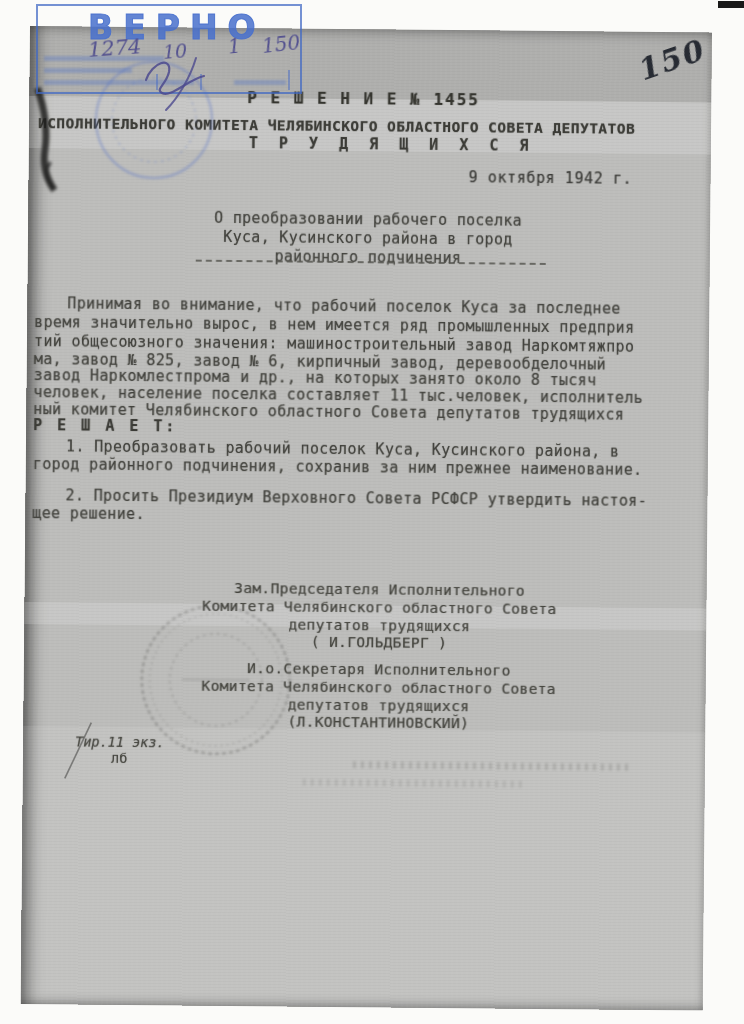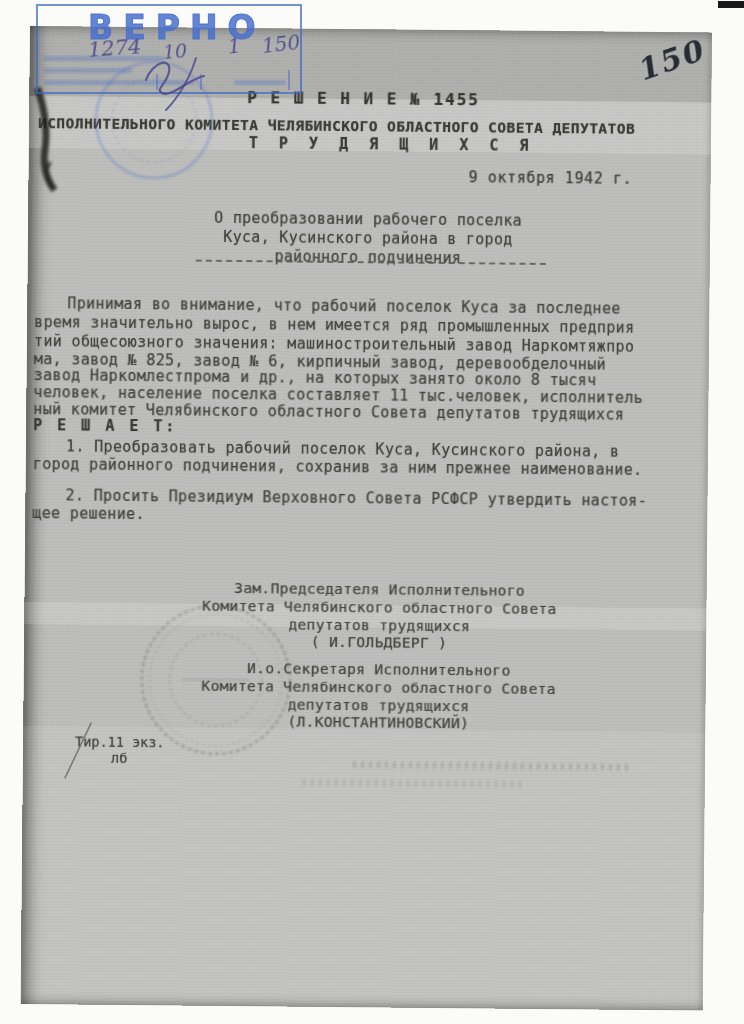--- a/index.html
+++ b/index.html
@@ -141,21 +141,21 @@
       <div class="typed t-sig line" style="position:relative;top:2px;">( И.ГОЛЬДБЕРГ )</div>
     </div>
 
     <div class="center-block" style="left:160px;top:631px;width:390px;">
       <div class="typed t-sig line" style="position:relative;">И.о.Секретаря Исполнительного</div>
       <div class="typed t-sig line" style="position:relative;top:1px;">Комитета Челябинского областного Совета</div>
       <div class="typed t-sig line" style="position:relative;top:2px;">депутатов трудящихся</div>
       <div class="typed t-sig line" style="position:relative;top:2px;">(Л.КОНСТАНТИНОВСКИЙ)</div>
     </div>
 
-    <div class="typed t-small" style="left:52px;top:707px;">Тир.11 экз.</div>
+    <div class="typed t-small" style="left:52px;top:707px;font-style:italic;">Тир.11 экз.</div>
     <div class="typed t-small" style="left:88px;top:723px;">лб</div>
 
     <div class="bleed" style="left:330px;top:732px;width:280px;height:7px;"></div>
     <div class="bleed" style="left:280px;top:750px;width:220px;height:7px;opacity:.35;"></div>
 
     <svg class="overlay" width="220" height="220" style="left:88px;top:544px;filter:blur(1.1px);">
       <circle cx="104" cy="108" r="74" fill="none" stroke="#5a5a56" stroke-width="2.4" stroke-dasharray="4 3" opacity=".38"></circle>
       <circle cx="104" cy="108" r="66" fill="none" stroke="#5a5a56" stroke-width="1.4" stroke-dasharray="2 4" opacity=".30"></circle>
       <circle cx="104" cy="108" r="46" fill="none" stroke="#5a5a56" stroke-width="1.6" stroke-dasharray="3 4" opacity=".28"></circle>
       <line x1="70" y1="108" x2="138" y2="108" stroke="#5a5a56" stroke-width="2" opacity=".2"></line>

